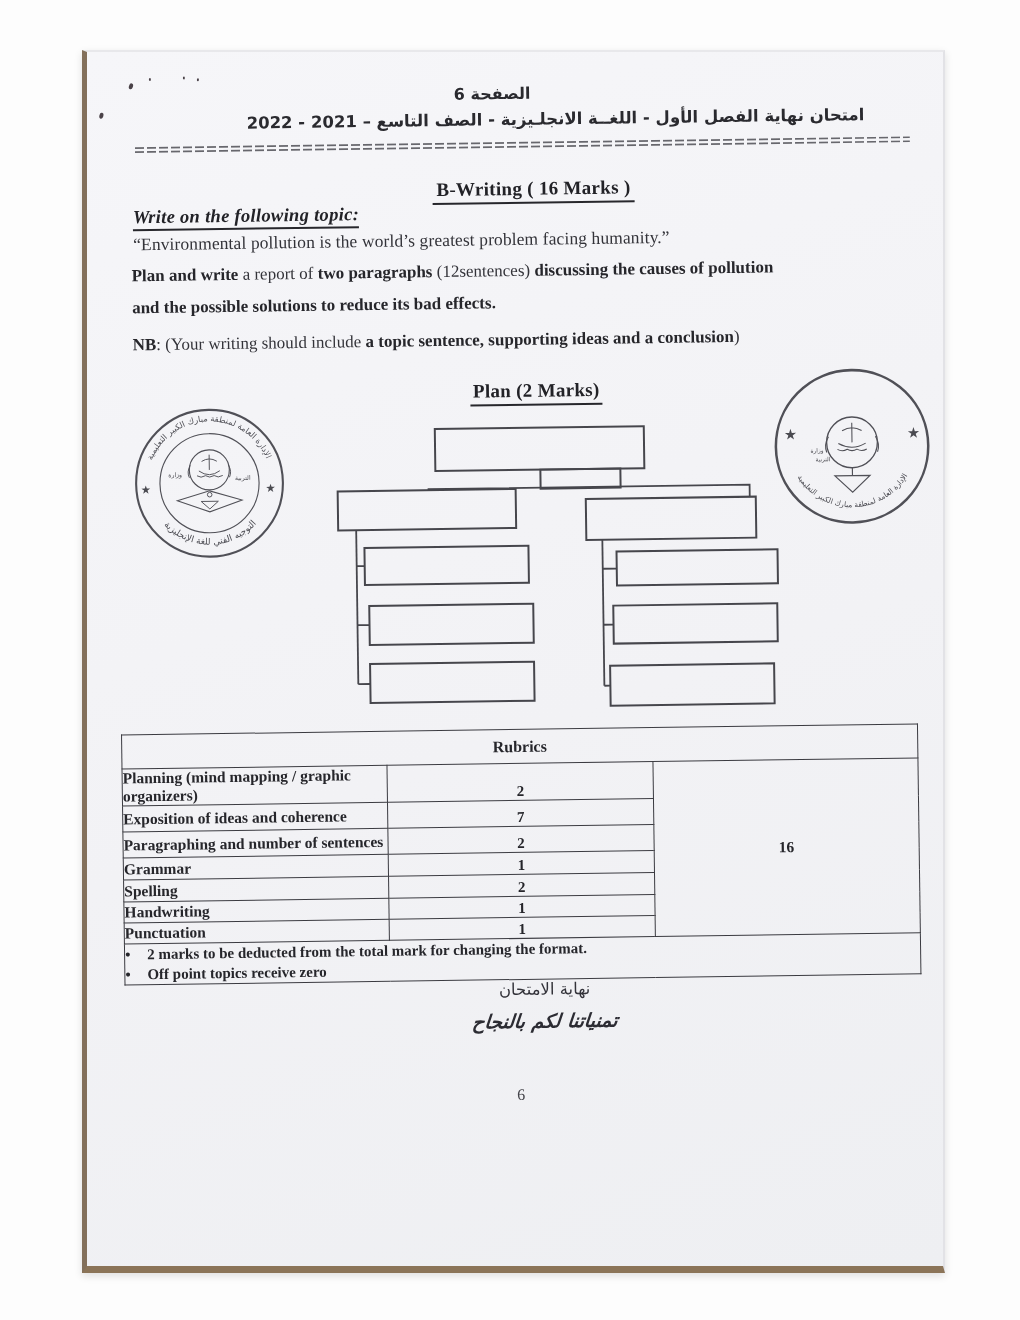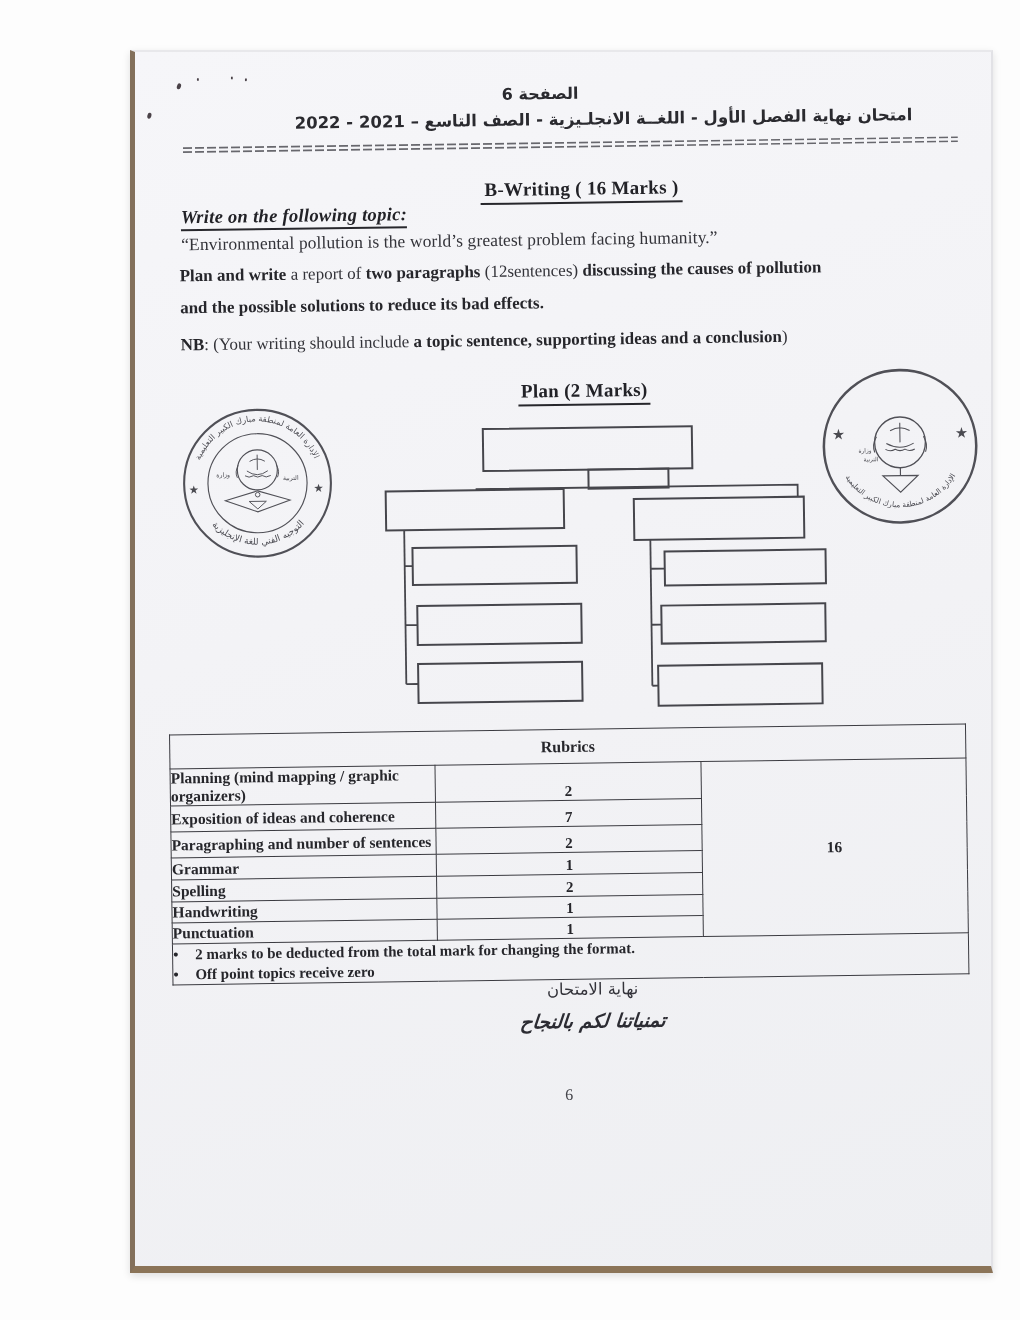--- a/index.html
+++ b/index.html
@@ -11,21 +11,20 @@
     position:relative;
   }
   .paper{
     position:absolute;left:82px;top:50px;width:856px;height:1214px;
     background:linear-gradient(160deg,#f6f6f9 0%,#f2f2f5 55%,#eeeff2 100%);
     border-left:5px solid #83705b;
     border-bottom:7px solid #8b7458;
     border-top:2px solid #e8e8eb;
     border-right:2px solid #e2e2e6;
     box-shadow:0 3px 8px rgba(0,0,0,.12);
-    margin-left:48px;
   }
   .content{
     position:absolute;left:0;top:0;right:0;bottom:0;
     transform:rotate(-0.8deg);
     transform-origin:50% 50%;
     color:#2e2e33;
   }
   .abs{position:absolute;}
   .centered{left:50px;right:0;text-align:center;}
   .ar{font-family:"DejaVu Sans", sans-serif; direction:rtl;}

